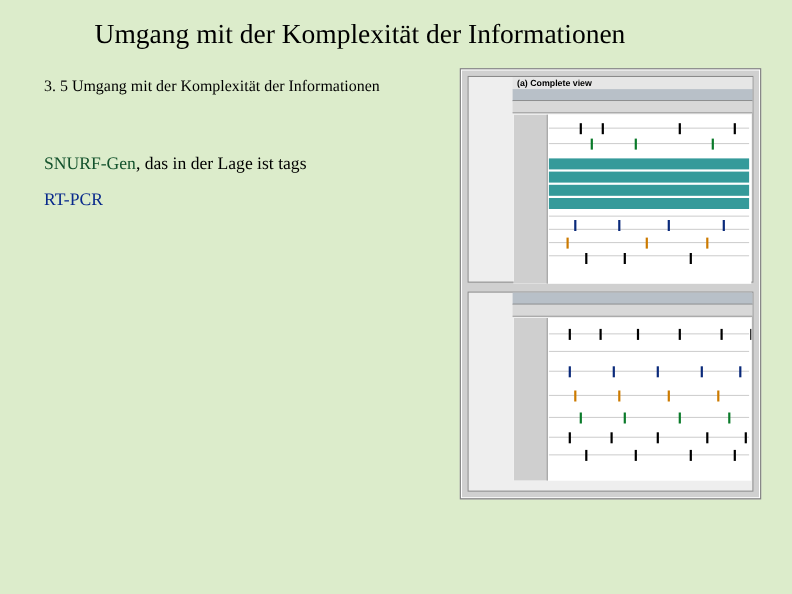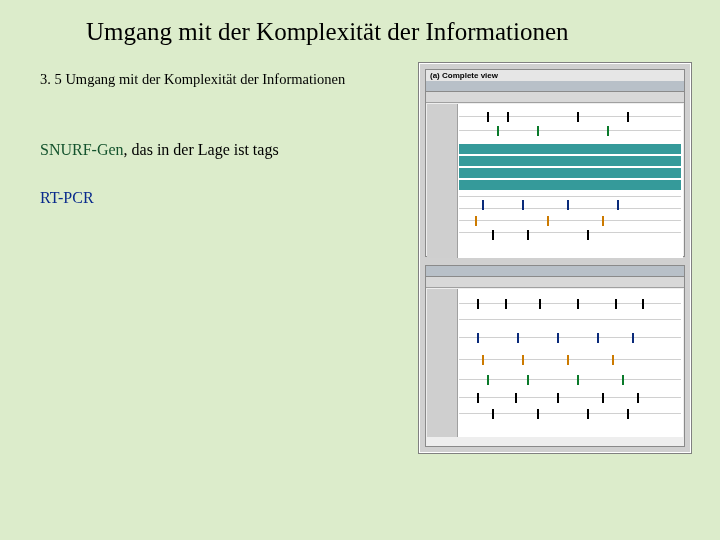--- a/index.html
+++ b/index.html
@@ -33,21 +33,21 @@
     font-size: 14.5px;
     line-height: 1.25;
   }
   .outline-line { margin-bottom: 1px; }
   .para2 {
     margin-top: 32px;
     font-size: 16px;
   }
   .para2 .snurf { color: #14532d; }
   .rtpcr {
-    margin-top: 28px;
+    margin-top: 12px;
     font-size: 16px;
     color: #092a8c;
   }
   .footer {
     position: absolute;
     left: 140px;
     bottom: 28px;
     font-size: 15px;
     line-height: 1.25;
   }
@@ -62,20 +62,21 @@
     background: #d0d0d0;
     border: 1px solid #808080;
     box-shadow: 0 0 0 1px #fff inset;
   }
   .panel {
     position: absolute;
     left: 6px;
     right: 6px;
     background: #eeeeee;
     border: 1px solid #8a8a8a;
+    padding-left: 40px;
   }
   .panel-a { top: 6px; height: 186px; }
   .panel-b { top: 202px; height: 180px; }
   .panel-head {
     height: 10px;
     background: #b8c0c8;
     border-bottom: 1px solid #8a8a8a;
   }
   .panel-label {
     font-family: Arial, sans-serif;

